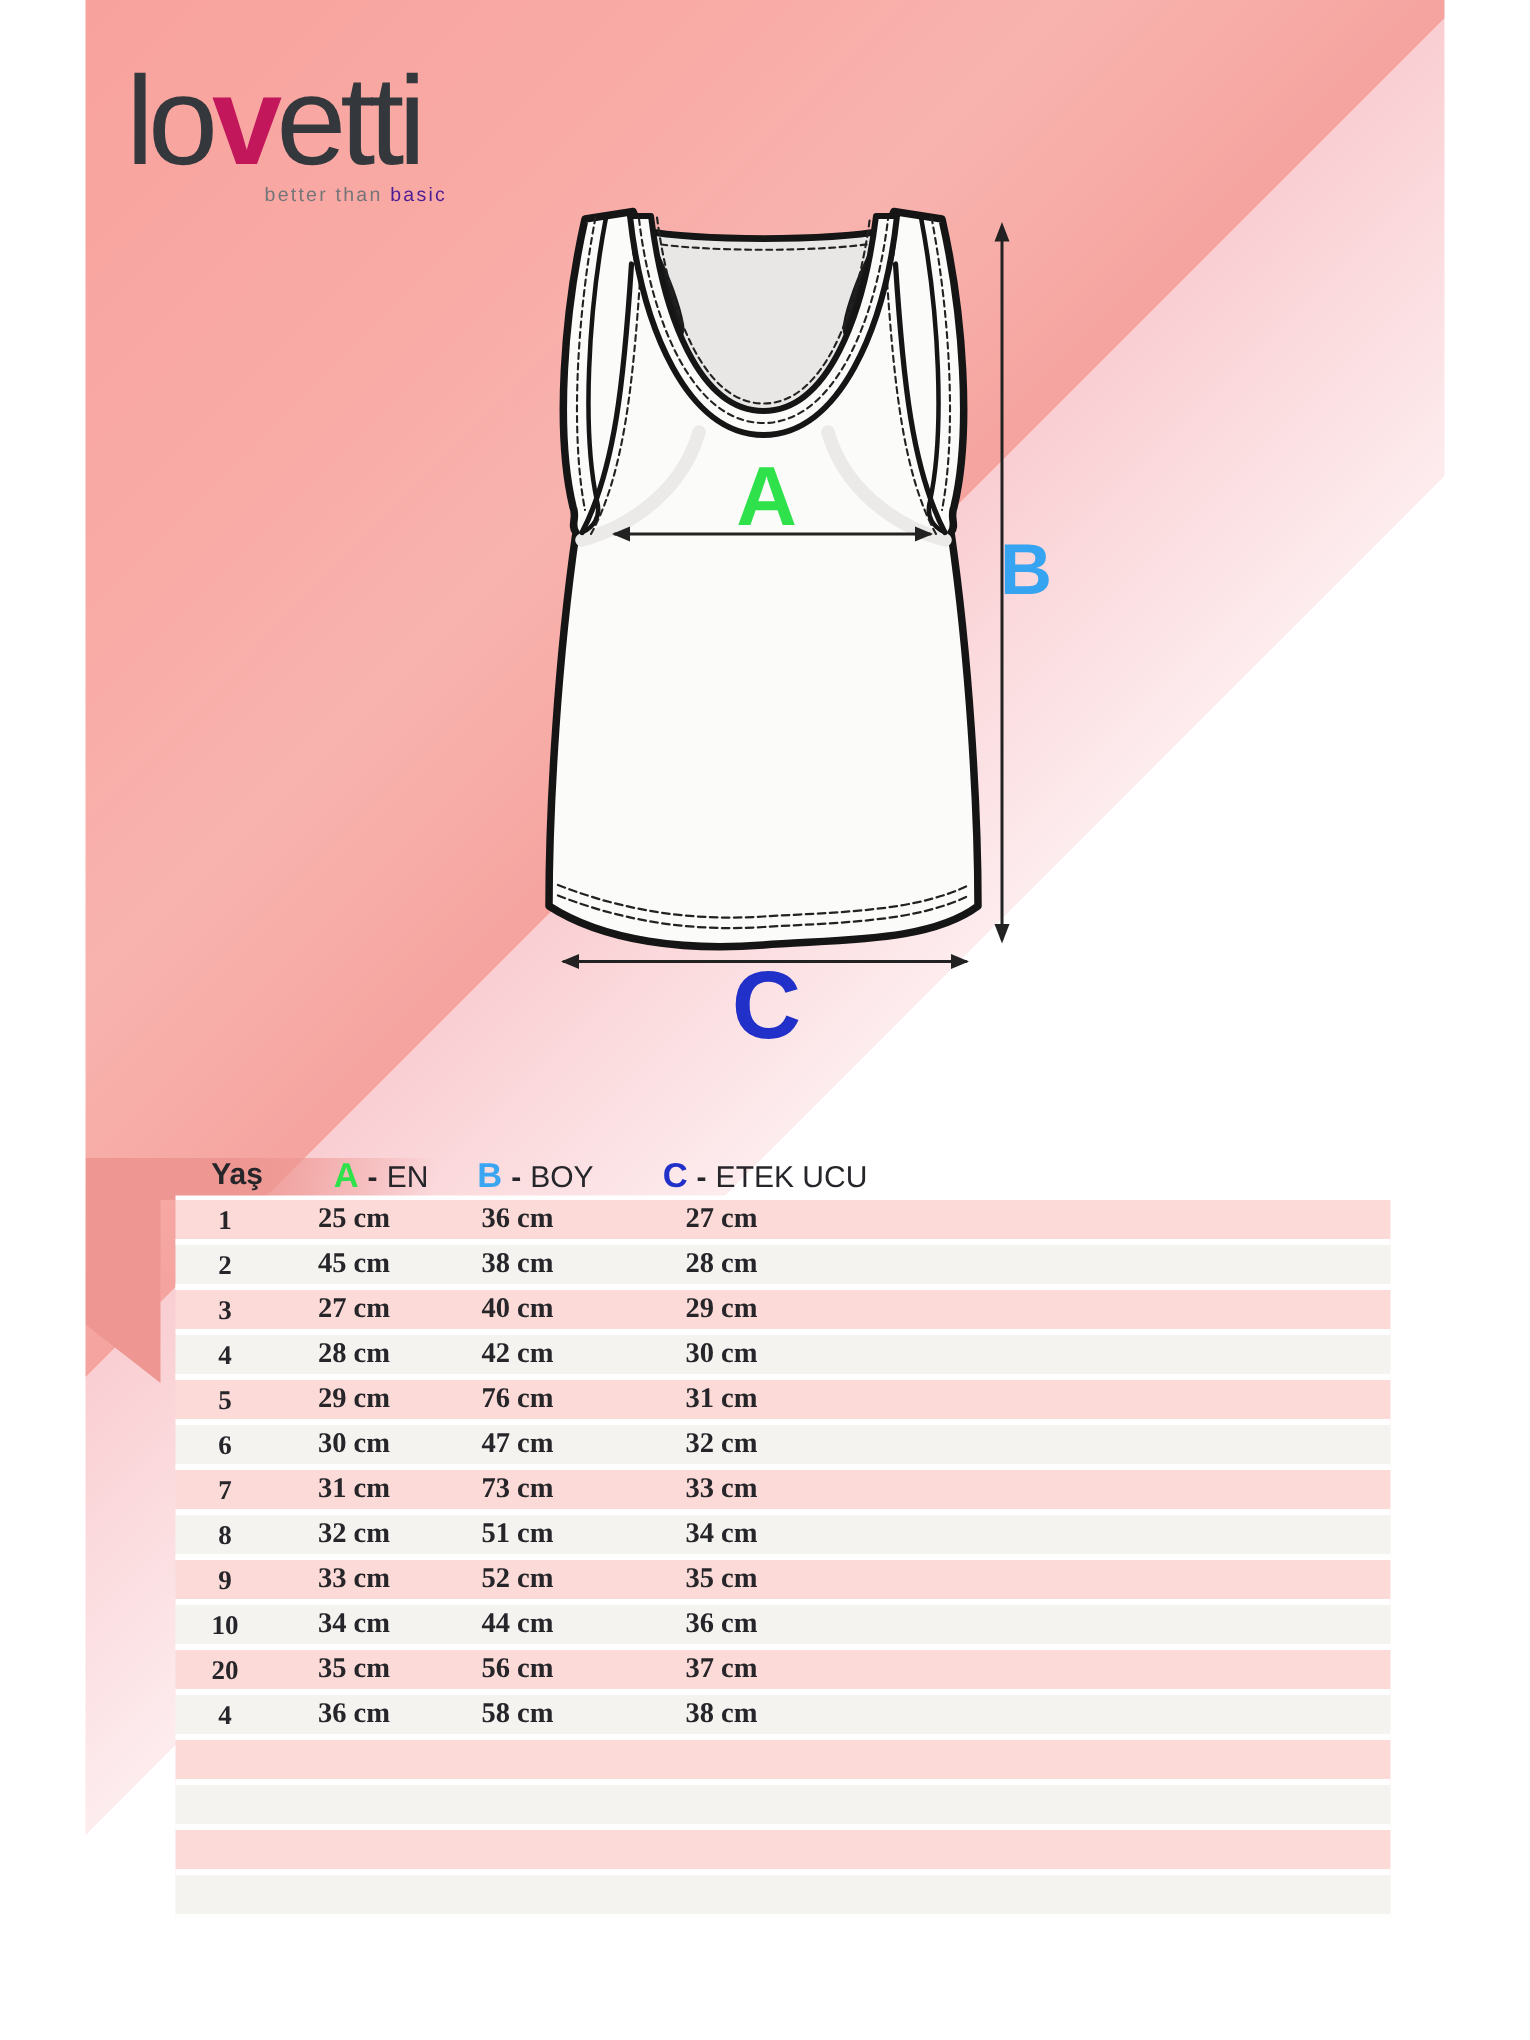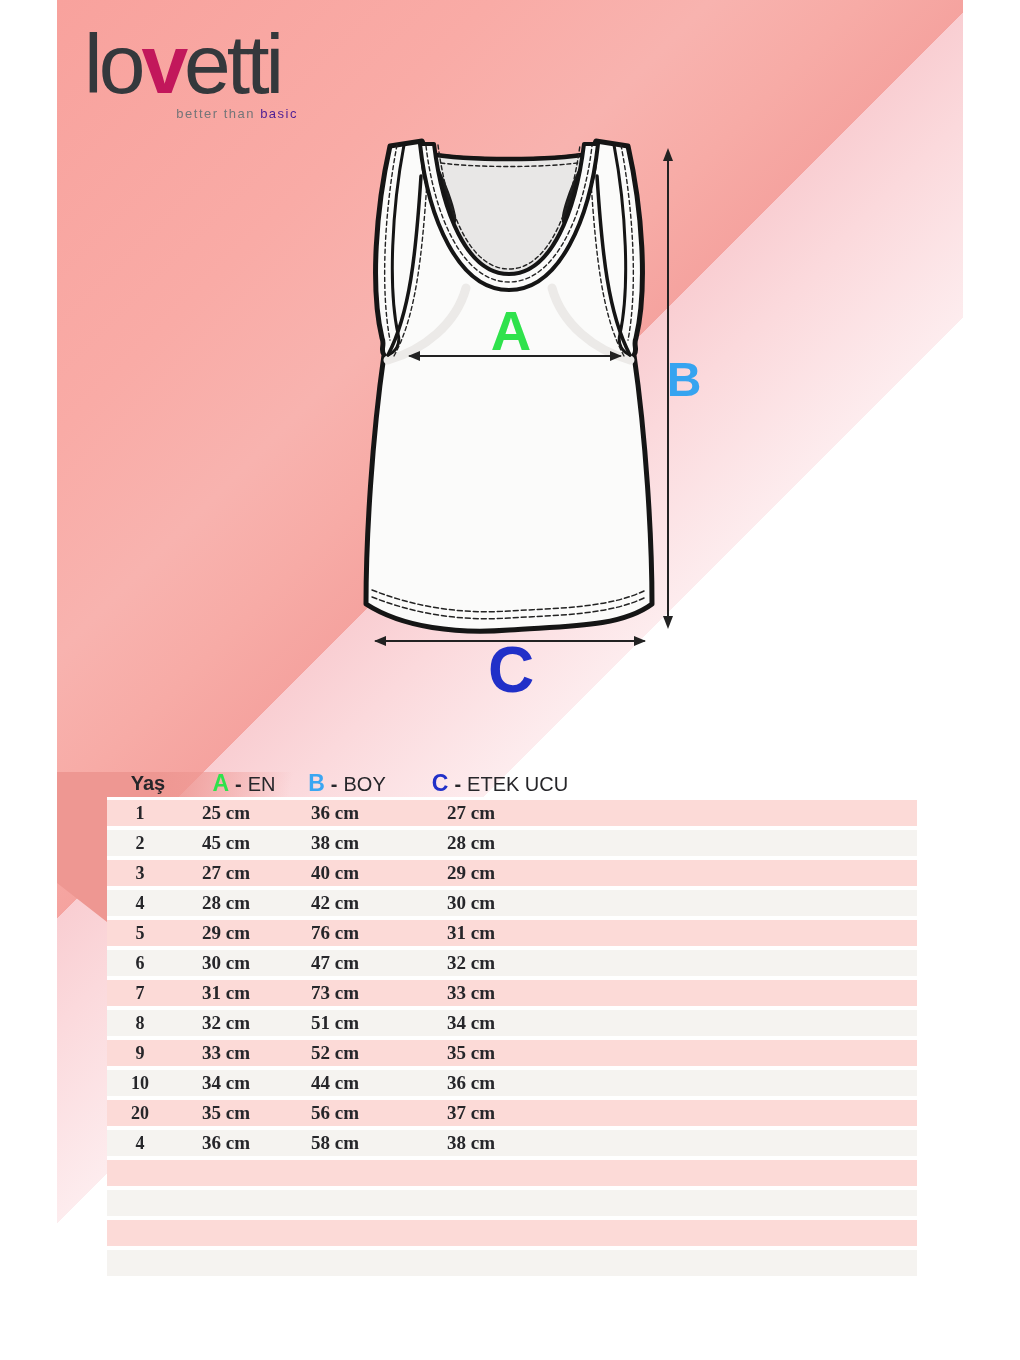--- a/index.html
+++ b/index.html
@@ -12,37 +12,37 @@
     background:linear-gradient(135deg,
       #f8a29d 0%, #f9aba6 20%, #f8b3af 30%, #f7aba6 37%,
       #f5a39f 42.1%, #f9ced2 42.1%,
       #fbd9dc 47%, #fdecee 56.1%,
       #ffffff 56.1%, #ffffff 100%);}
   .ribbon{position:absolute;left:0;top:772px;width:330px;height:160px;
     background:linear-gradient(100deg,#ee9792 0%,#ee9792 28%,rgba(238,151,146,0) 66%);
     clip-path:polygon(0 0,100% 0,100% 25px,50px 28px,50px 150px,0 111px);}
 
   
-  .logo{position:absolute;left:84px;top:22px;width:214px;}
+  .logo{position:absolute;left:84px;top:38px;width:214px;}
   .logo-word{font-size:84px;line-height:1.0;letter-spacing:-4px;color:#34383c;
     font-weight:400;}
   .logo-accent{color:#c2175b;font-weight:700;}
   .logo-tagline{margin-top:0px;text-align:right;font-size:13px;letter-spacing:1.5px;
     color:#747578;white-space:nowrap;}
   .tagline-accent{color:#4c1d95;}
 
   
   .tank-svg{position:absolute;left:358px;top:138px;width:350px;height:570px;}
   .lbl{font-family:"Liberation Sans",sans-serif;font-weight:700;}
   .lbl-a{fill:#2fe24c;font-size:56px;}
   .lbl-b{fill:#36a4f0;font-size:48px;}
   .lbl-c{fill:#2130c8;font-size:64px;}
 
   
-  .size-table{position:absolute;left:107px;top:770px;width:810px;}
+  .size-table{position:absolute;left:117px;top:770px;width:810px;}
   .thead{display:grid;grid-template-columns:82px 110px 96px 210px 1fr;
     height:30px;box-sizing:border-box;border-bottom:3px solid #ffffff;
     align-items:center;}
   .thead .hcell{display:flex;justify-content:center;align-items:baseline;
     font-size:20px;color:#26262a;gap:6px;white-space:nowrap;}
   .age-h{font-weight:700;font-size:21px;}
   .h-letter{font-weight:700;font-size:23px;}
   .h-letter.green{color:#2fe24c;}
   .h-letter.blue{color:#3aa6f2;}
   .h-letter.royal{color:#2130c8;}

